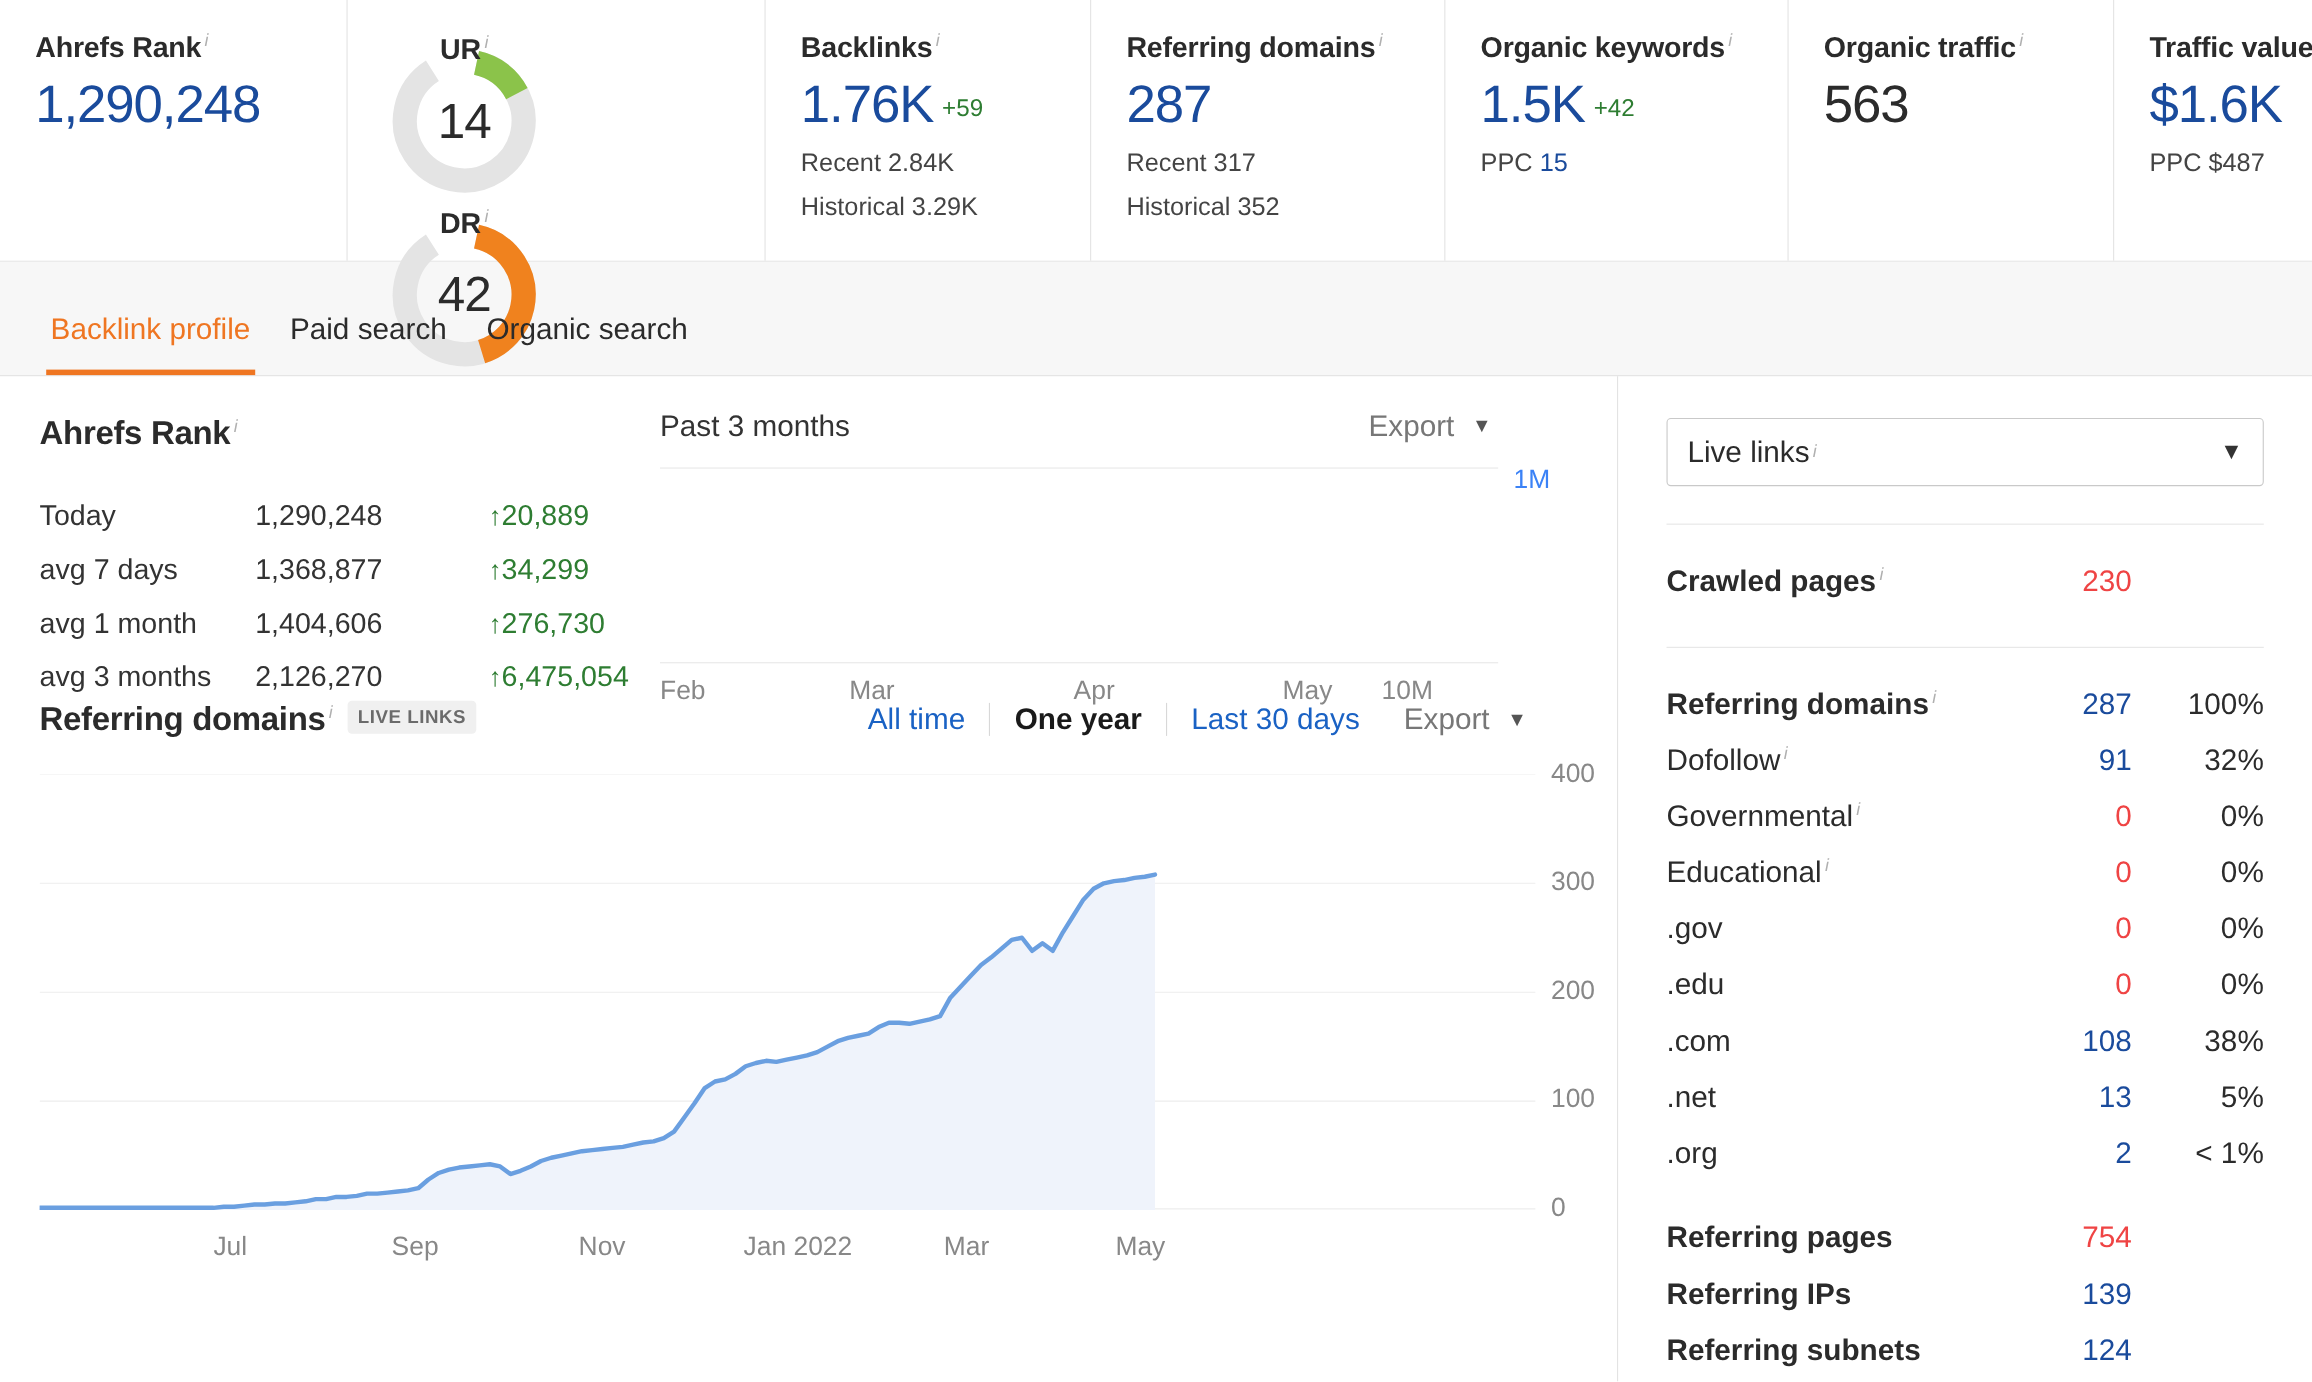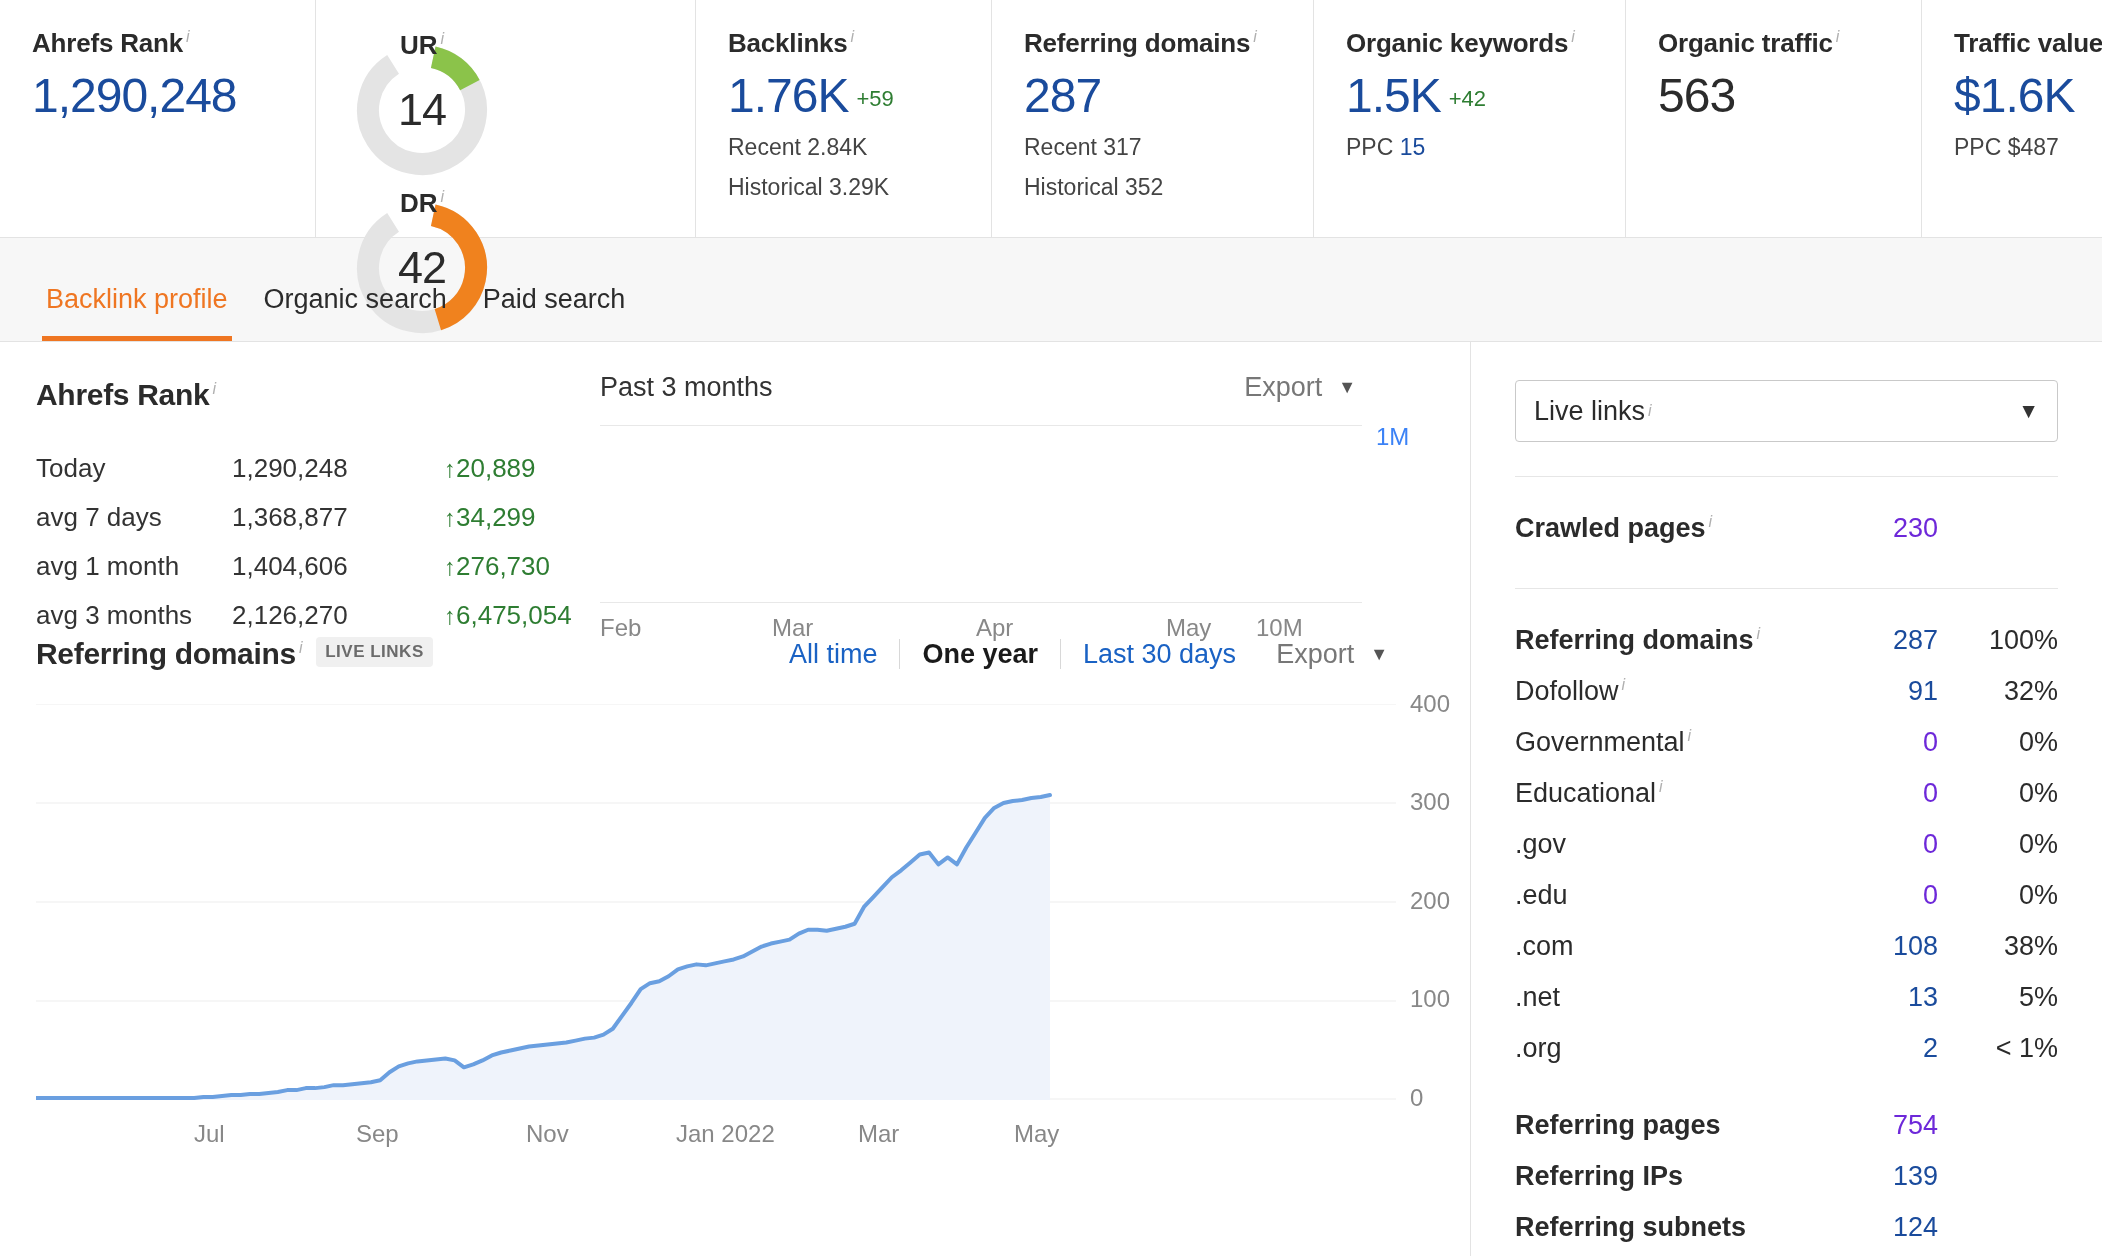--- a/index.html
+++ b/index.html
@@ -167,21 +167,21 @@
     display: flex; align-items: center; padding: 0 18px;
     font-size: 27px; color: #2b2b2b; cursor: pointer; background: #fff;
   }
   .select-box .caret { margin-left: auto; font-size: 21px; color: #333; }
   .side-div { border-top: 1px solid #e6e6e6; margin: 34px 0 0; }
 
   .side-table { width: 100%; border-collapse: collapse; margin-top: 6px; }
   .side-table td { font-size: 27px; padding: 10px 0; white-space: nowrap; }
   .side-table td.lbl { color: #2b2b2b; }
   .side-table td.lbl.bold { font-weight: bold; }
-  .side-table td.num { text-align: right; width: 150px; color: #6d28d9; }
+  .side-table td.num { text-align: right; width: 150px; color: #ef4444; }
   .side-table td.num.link { color: #1a4b9c; cursor: pointer; }
   .side-table td.pct { text-align: right; width: 120px; color: #2b2b2b; }
   .sp-top td { padding-top: 30px; }
 </style>
 </head>
 <body>
 
 <div class="metrics-bar">
 
   <div class="metric-card m-rank">
@@ -268,24 +268,24 @@
       <span>$487</span>
     </div>
   </div>
 </div>
 
 <div class="tabs-bar">
   <div class="tab active">
     <span>Backlink profile</span>
   </div>
   <div class="tab">
+    <span>Paid search</span>
+  </div>
+  <div class="tab">
     <span>Organic search</span>
-  </div>
-  <div class="tab">
-    <span>Paid search</span>
   </div>
 </div>
 
 <div class="content">
 
   <div class="left-col">
 
     <div class="rank-block">
       <div class="section-head">
         <span>Ahrefs Rank</span><span class="info-i">i</span>

